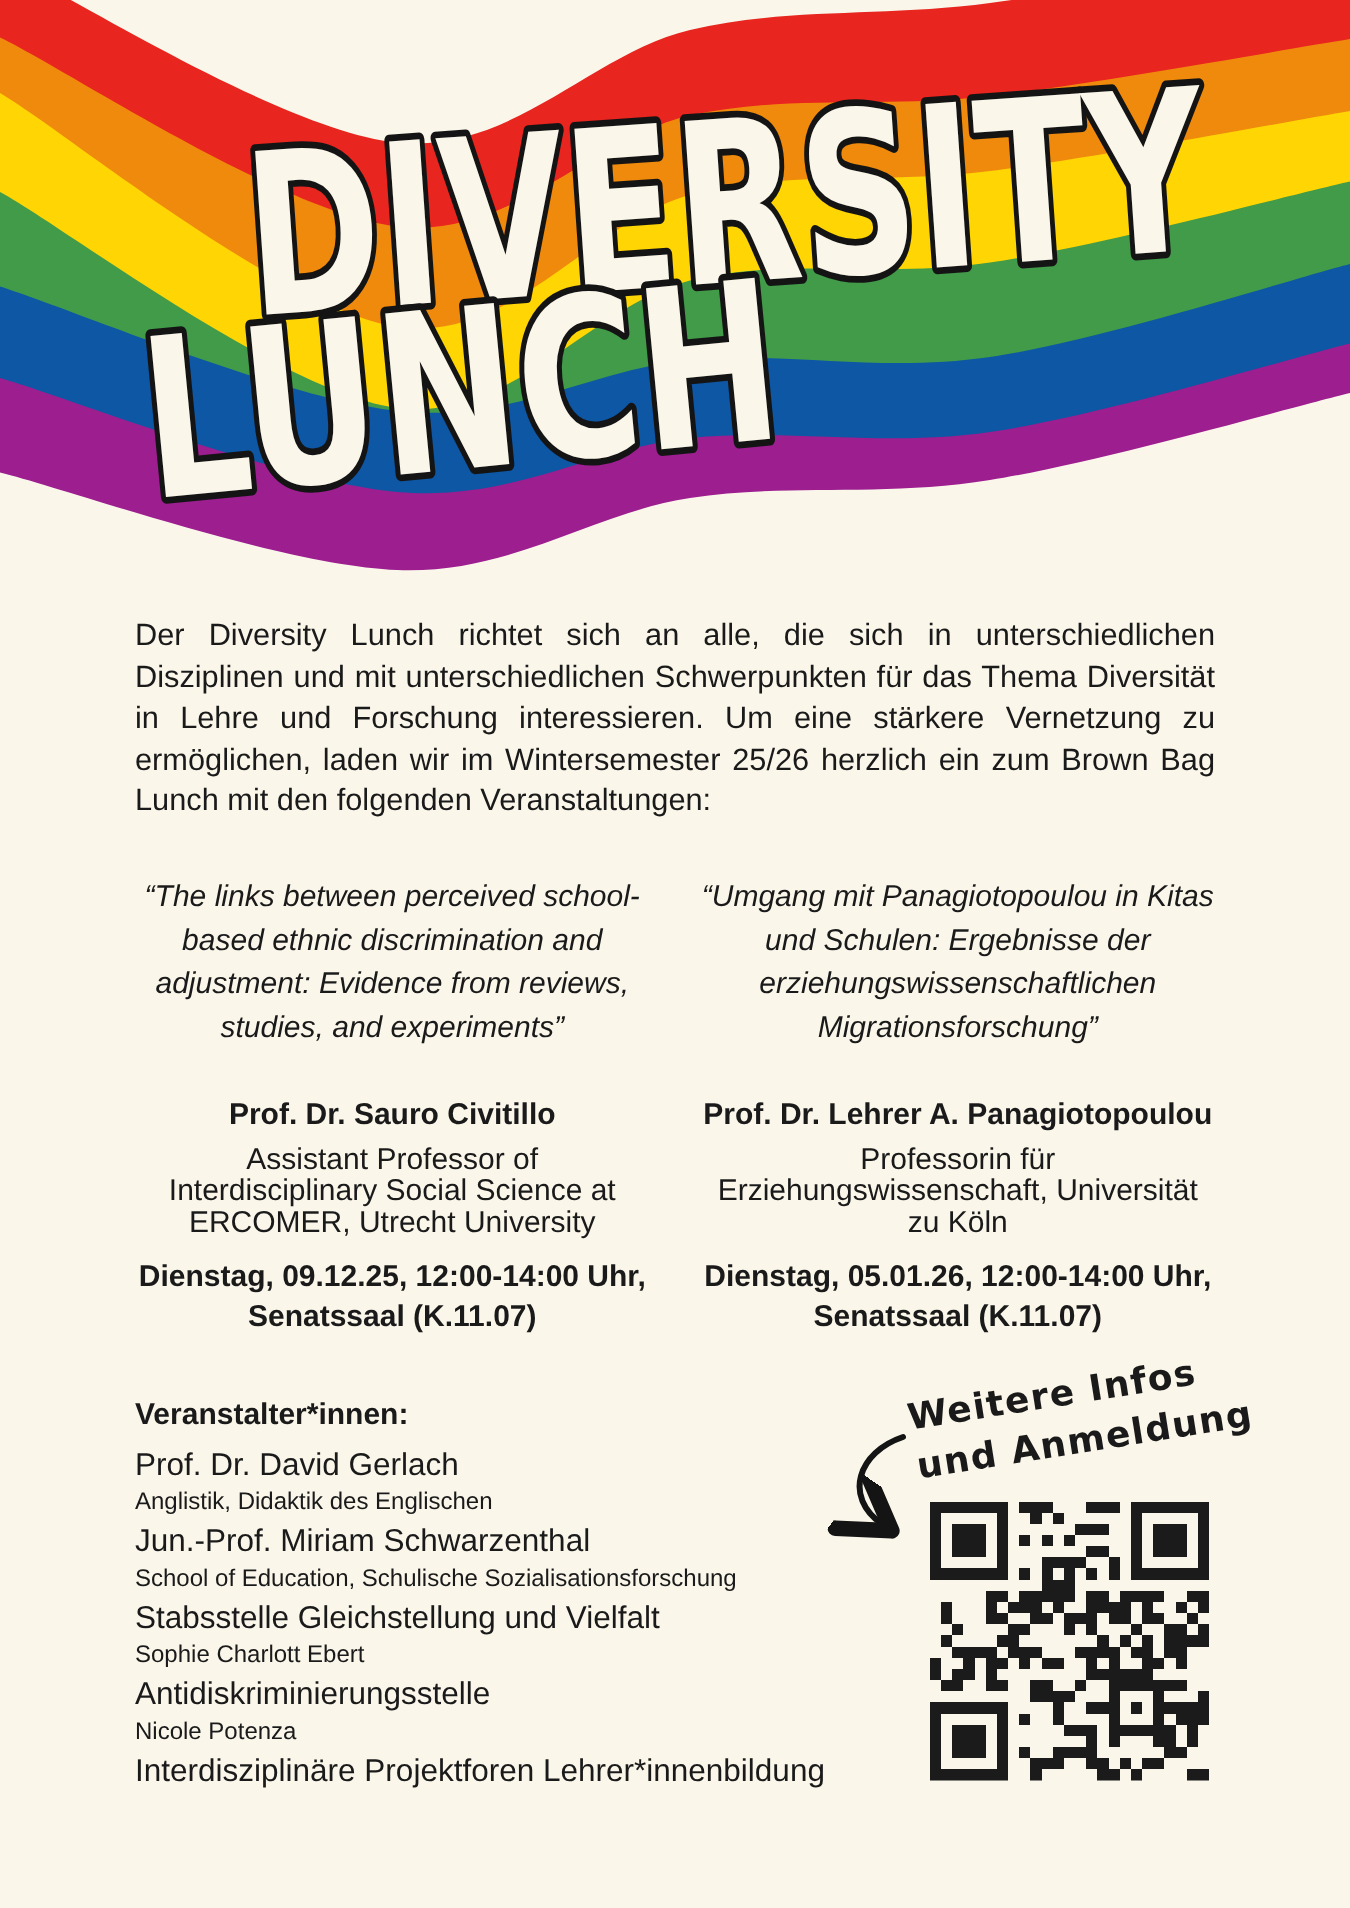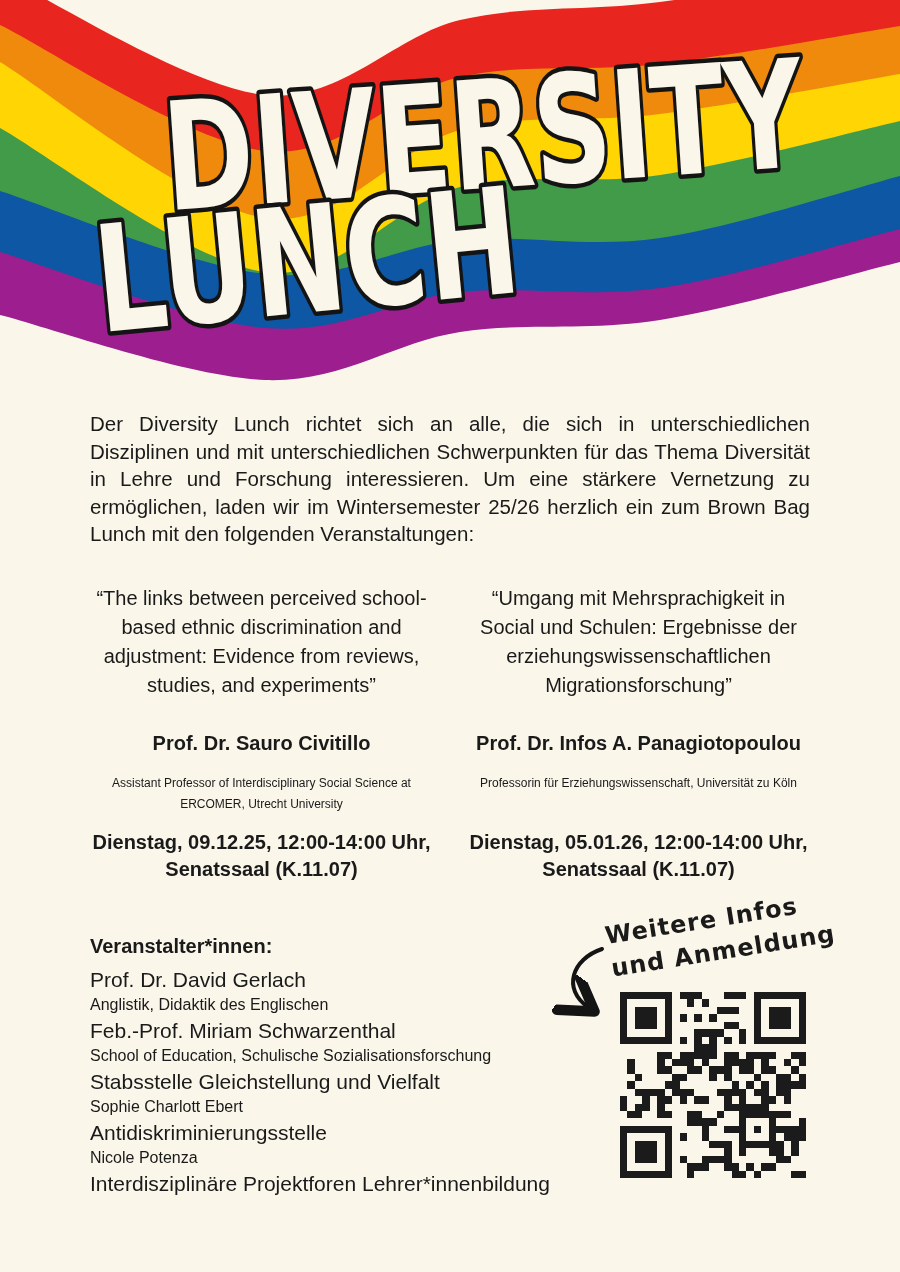--- a/index.html
+++ b/index.html
@@ -18,26 +18,26 @@
   .t2{font-size:148px;}
   .intro{
     margin:10px 90px 0 90px;font-size:20.5px;line-height:27.5px;
     text-align:justify;
   }
   .intro b{font-weight:normal;}
   .events{
     display:grid;grid-template-columns:1fr 1fr;column-gap:26px;
     margin:36px 86px 0 86px;text-align:center;
   }
-  .quote{font-size:20px;line-height:29px;min-height:140px;}
+  .quote{font-style:italic;font-size:20px;line-height:29px;min-height:140px;}
   .speaker{font-weight:bold;font-size:20px;margin-top:8px;}
-  .affil{font-size:12px;line-height:21px;margin-top:18px;min-height:44px;padding:0 14px;}
+  .affil{font-size:20px;line-height:21px;margin-top:8px;min-height:44px;padding:0 14px;}
   .when{font-weight:bold;font-size:20px;line-height:27px;margin-top:12px;}
   .bottom{position:relative;margin-top:40px;height:360px;}
-  .organizers{position:absolute;left:90px;top:12px;}
+  .organizers{position:absolute;left:90px;top:0;}
   .org-head{font-weight:bold;font-size:20px;margin-bottom:9px;}
   .org-large{font-size:21px;line-height:25px;margin-top:4px;}
   .org-small{font-size:16px;line-height:18px;margin-top:4px;}
   .hand{
     position:absolute;font-family:"DejaVu Sans",sans-serif;font-weight:bold;
     font-size:24px;transform:rotate(-9deg);letter-spacing:1px;white-space:nowrap;
   }
   .hand1{left:604px;top:-16px;}
   .hand2{left:610px;top:14px;}
   .arrow-svg{position:absolute;left:550px;top:22px;overflow:visible;}
@@ -68,37 +68,37 @@
     <div class="event">
       <div class="quote">“The links between perceived school-based ethnic discrimination and adjustment: Evidence from reviews, studies, and experiments”</div>
       <div class="speaker">Prof. Dr. Sauro Civitillo</div>
       <div class="affil">Assistant Professor of Interdisciplinary Social Science at ERCOMER, Utrecht University</div>
       <div class="when">
         <div>Dienstag, 09.12.25, 12:00-14:00 Uhr,</div>
         <div>Senatssaal (K.11.07)</div>
       </div>
     </div>
     <div class="event">
-      <div class="quote">“Umgang mit Mehrsprachigkeit in Social und Schulen: Ergebnisse der erziehungswissenschaftlichen Migrationsforschung”</div>
-      <div class="speaker">Prof. Dr. Infos A. Panagiotopoulou</div>
+      <div class="quote">“Umgang mit Panagiotopoulou in Kitas und Schulen: Ergebnisse der erziehungswissenschaftlichen Migrationsforschung”</div>
+      <div class="speaker">Prof. Dr. Lehrer A. Panagiotopoulou</div>
       <div class="affil">Professorin für Erziehungswissenschaft, Universität zu Köln</div>
       <div class="when">
         <div>Dienstag, 05.01.26, 12:00-14:00 Uhr,</div>
         <div>Senatssaal (K.11.07)</div>
       </div>
     </div>
   </div>
 
   <div class="bottom">
     <div class="organizers">
       <div class="org-head">Veranstalter*innen:</div>
       <div id="org-list">
           <div class="org-large">Prof. Dr. David Gerlach</div>
           <div class="org-small">Anglistik, Didaktik des Englischen</div>
-          <div class="org-large">Feb.-Prof. Miriam Schwarzenthal</div>
+          <div class="org-large">Jun.-Prof. Miriam Schwarzenthal</div>
           <div class="org-small">School of Education, Schulische Sozialisationsforschung</div>
           <div class="org-large">Stabsstelle Gleichstellung und Vielfalt</div>
           <div class="org-small">Sophie Charlott Ebert</div>
           <div class="org-large">Antidiskriminierungsstelle</div>
           <div class="org-small">Nicole Potenza</div>
           <div class="org-large">Interdisziplinäre Projektforen Lehrer*innenbildung</div>
         </div>
     </div>
 
     <div class="hand hand1">Weitere Infos</div>

